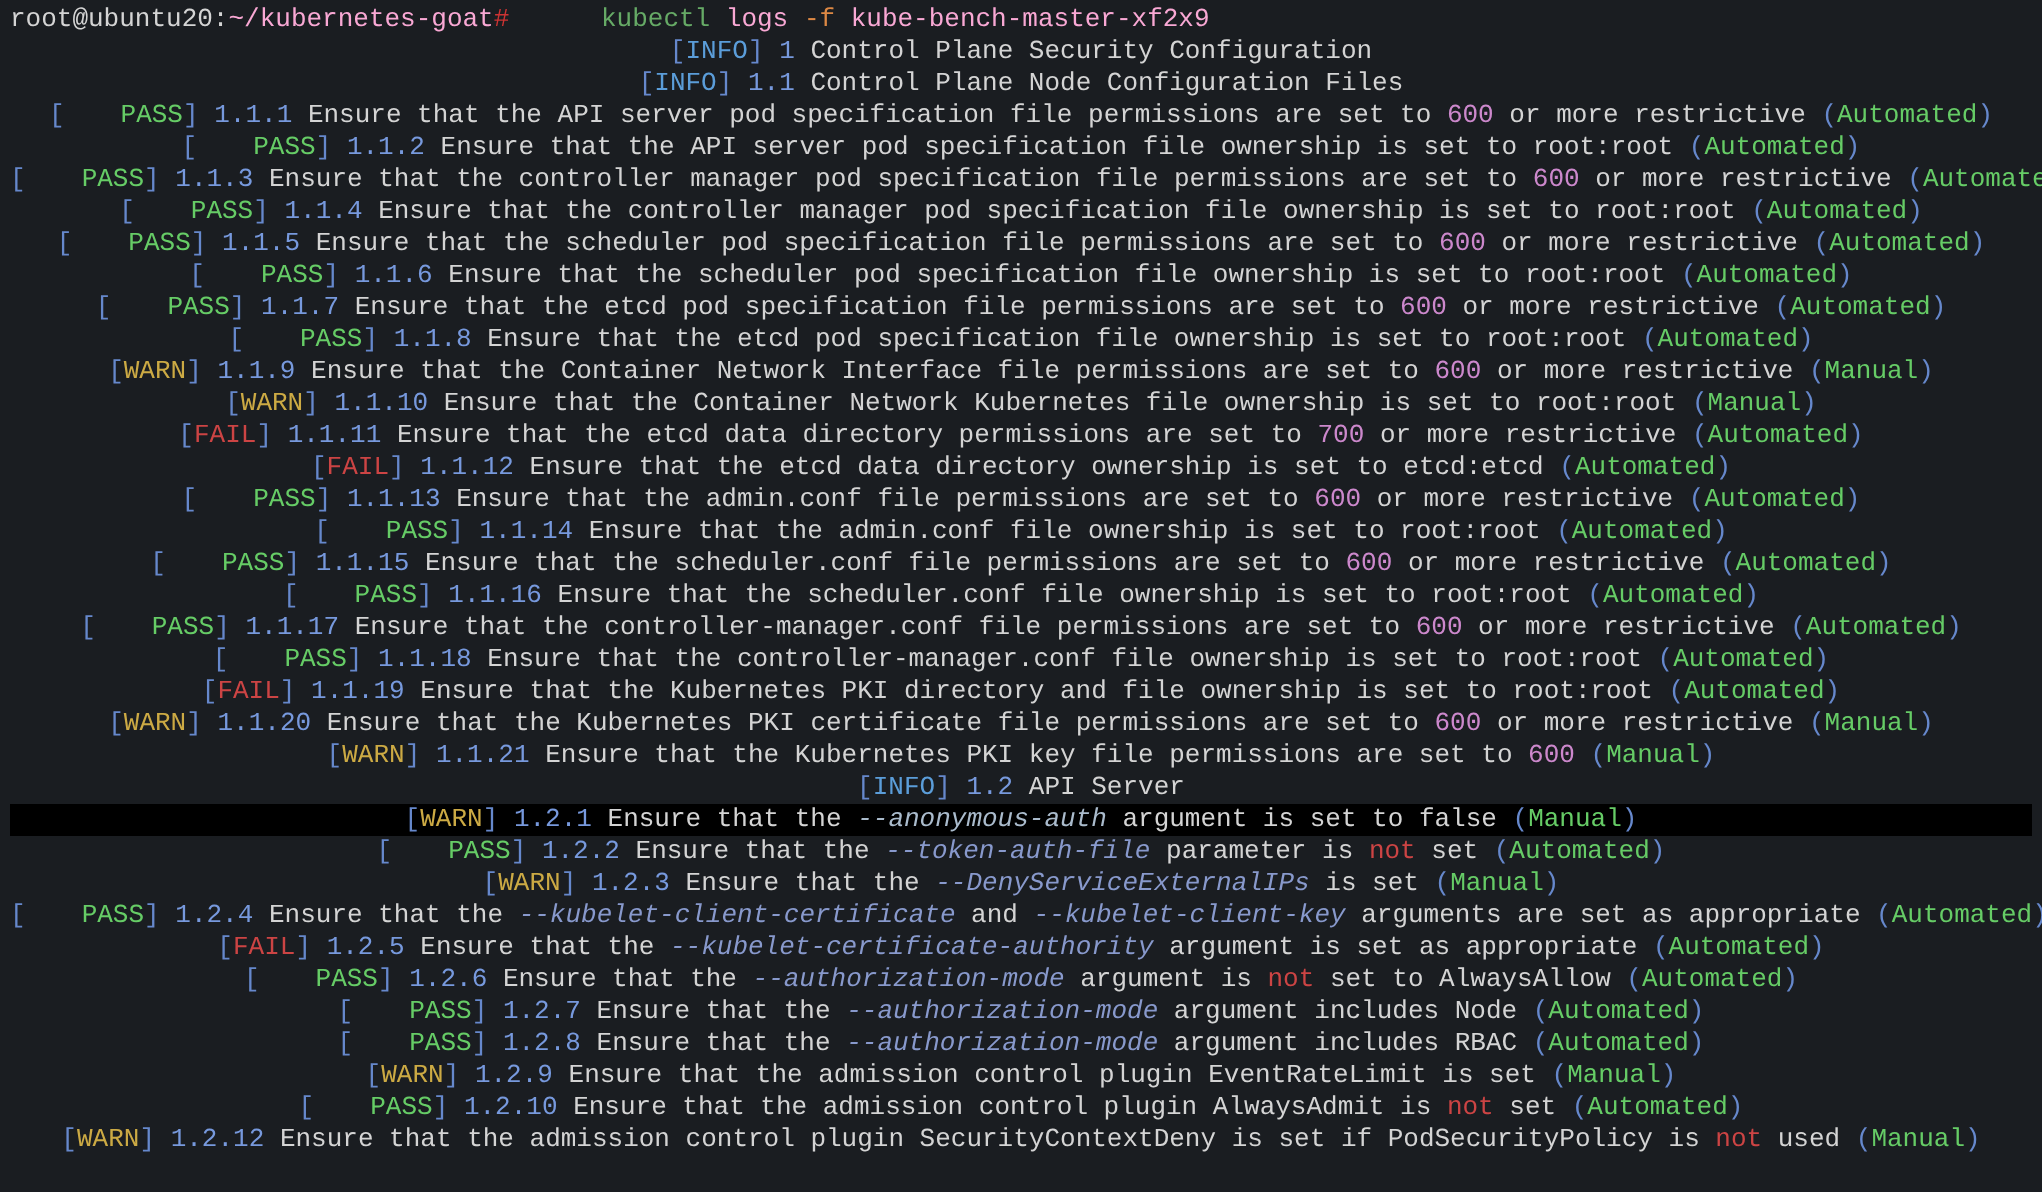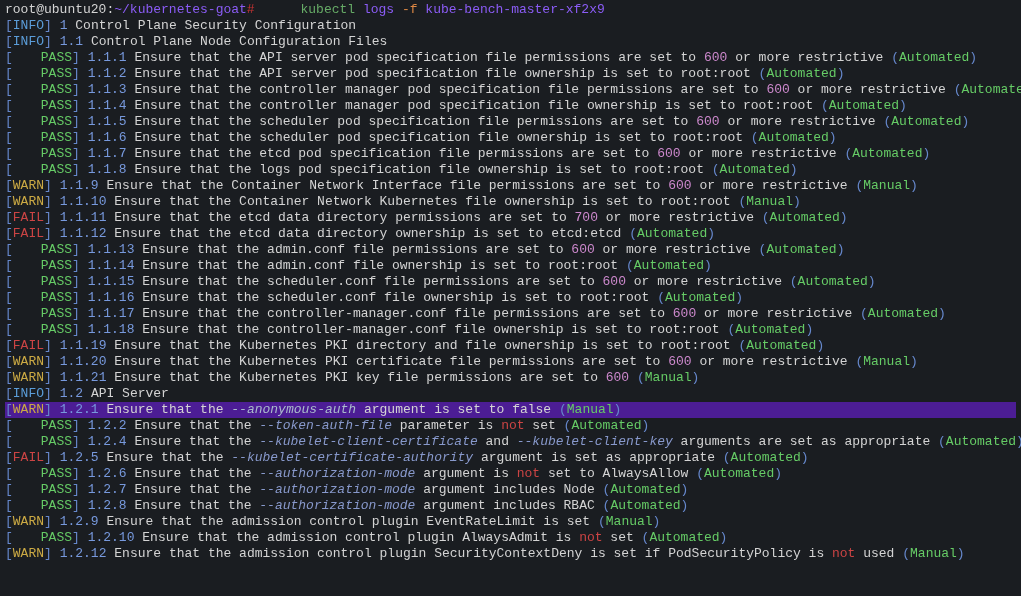--- a/index.html
+++ b/index.html
@@ -24,27 +24,28 @@
       color: #d4d4d4;
     }
     .prompt-hash {
       color: #cc3333;
     }
     .cmd {
       color: #66aa66;
       margin-left: 38px;
     }
     .flag {
-      color: #8b5cf6;
+      color: #f9a8d4;
     }
     .arg {
       color: #dd8844;
     }
     .line {
       display: block;
+      text-align: center;
     }
     .bracket {
       color: #6688cc;
     }
     .lvl-info {
       color: #5b9dd9;
     }
     .lvl-pass {
       color: #66cc66;
       margin-left: 28px;
@@ -78,55 +79,56 @@
     }
     .opt-light {
       color: #aabbcc;
       font-style: italic;
     }
     .opt {
       color: #8899cc;
       font-style: italic;
     }
     .highlighted {
-      background-color: #4c1d95;
+      background-color: #000000;
     }
   </style>
 </head>
 <body>
 
 <div class="prompt-line"><span class="prompt-user">root@ubuntu20</span><span>:</span><span class="flag">~/kubernetes-goat</span><span class="prompt-hash">#</span><span> </span><span class="cmd">kubectl</span><span> </span><span class="flag">logs</span><span> </span><span class="arg">-f</span><span class="flag"> kube-bench-master-xf2x9</span></div>
 
 <div id="log-output">
     <span class="line"><span class="bracket">[</span><span class="lvl-info">INFO</span><span class="bracket">]</span><span> </span><span class="sec">1</span><span> </span><span class="info-text">Control Plane Security Configuration</span></span>
     <span class="line"><span class="bracket">[</span><span class="lvl-info">INFO</span><span class="bracket">]</span><span> </span><span class="sec">1.1</span><span> </span><span class="info-text">Control Plane Node Configuration Files</span></span>
     <span class="line"><span class="bracket">[</span><span class="lvl-pass">PASS</span><span class="bracket">]</span><span> </span><span class="sec">1.1.1</span><span> </span><span class="text">Ensure that the API server pod specification file permissions are set to </span><span class="num">600</span><span class="text"> or more restrictive </span><span class="parens">(</span><span class="mode">Automated</span><span class="parens">)</span></span>
     <span class="line"><span class="bracket">[</span><span class="lvl-pass">PASS</span><span class="bracket">]</span><span> </span><span class="sec">1.1.2</span><span> </span><span class="text">Ensure that the API server pod specification file ownership is set to root:root </span><span class="parens">(</span><span class="mode">Automated</span><span class="parens">)</span></span>
     <span class="line"><span class="bracket">[</span><span class="lvl-pass">PASS</span><span class="bracket">]</span><span> </span><span class="sec">1.1.3</span><span> </span><span class="text">Ensure that the controller manager pod specification file permissions are set to </span><span class="num">600</span><span class="text"> or more restrictive </span><span class="parens">(</span><span class="mode">Automated</span><span class="parens">)</span></span>
     <span class="line"><span class="bracket">[</span><span class="lvl-pass">PASS</span><span class="bracket">]</span><span> </span><span class="sec">1.1.4</span><span> </span><span class="text">Ensure that the controller manager pod specification file ownership is set to root:root </span><span class="parens">(</span><span class="mode">Automated</span><span class="parens">)</span></span>
     <span class="line"><span class="bracket">[</span><span class="lvl-pass">PASS</span><span class="bracket">]</span><span> </span><span class="sec">1.1.5</span><span> </span><span class="text">Ensure that the scheduler pod specification file permissions are set to </span><span class="num">600</span><span class="text"> or more restrictive </span><span class="parens">(</span><span class="mode">Automated</span><span class="parens">)</span></span>
     <span class="line"><span class="bracket">[</span><span class="lvl-pass">PASS</span><span class="bracket">]</span><span> </span><span class="sec">1.1.6</span><span> </span><span class="text">Ensure that the scheduler pod specification file ownership is set to root:root </span><span class="parens">(</span><span class="mode">Automated</span><span class="parens">)</span></span>
     <span class="line"><span class="bracket">[</span><span class="lvl-pass">PASS</span><span class="bracket">]</span><span> </span><span class="sec">1.1.7</span><span> </span><span class="text">Ensure that the etcd pod specification file permissions are set to </span><span class="num">600</span><span class="text"> or more restrictive </span><span class="parens">(</span><span class="mode">Automated</span><span class="parens">)</span></span>
-    <span class="line"><span class="bracket">[</span><span class="lvl-pass">PASS</span><span class="bracket">]</span><span> </span><span class="sec">1.1.8</span><span> </span><span class="text">Ensure that the logs pod specification file ownership is set to root:root </span><span class="parens">(</span><span class="mode">Automated</span><span class="parens">)</span></span>
+    <span class="line"><span class="bracket">[</span><span class="lvl-pass">PASS</span><span class="bracket">]</span><span> </span><span class="sec">1.1.8</span><span> </span><span class="text">Ensure that the etcd pod specification file ownership is set to root:root </span><span class="parens">(</span><span class="mode">Automated</span><span class="parens">)</span></span>
     <span class="line"><span class="bracket">[</span><span class="lvl-warn">WARN</span><span class="bracket">]</span><span> </span><span class="sec">1.1.9</span><span> </span><span class="text">Ensure that the Container Network Interface file permissions are set to </span><span class="num">600</span><span class="text"> or more restrictive </span><span class="parens">(</span><span class="mode">Manual</span><span class="parens">)</span></span>
     <span class="line"><span class="bracket">[</span><span class="lvl-warn">WARN</span><span class="bracket">]</span><span> </span><span class="sec">1.1.10</span><span> </span><span class="text">Ensure that the Container Network Kubernetes file ownership is set to root:root </span><span class="parens">(</span><span class="mode">Manual</span><span class="parens">)</span></span>
     <span class="line"><span class="bracket">[</span><span class="lvl-fail">FAIL</span><span class="bracket">]</span><span> </span><span class="sec">1.1.11</span><span> </span><span class="text">Ensure that the etcd data directory permissions are set to </span><span class="num">700</span><span class="text"> or more restrictive </span><span class="parens">(</span><span class="mode">Automated</span><span class="parens">)</span></span>
     <span class="line"><span class="bracket">[</span><span class="lvl-fail">FAIL</span><span class="bracket">]</span><span> </span><span class="sec">1.1.12</span><span> </span><span class="text">Ensure that the etcd data directory ownership is set to etcd:etcd </span><span class="parens">(</span><span class="mode">Automated</span><span class="parens">)</span></span>
     <span class="line"><span class="bracket">[</span><span class="lvl-pass">PASS</span><span class="bracket">]</span><span> </span><span class="sec">1.1.13</span><span> </span><span class="text">Ensure that the admin.conf file permissions are set to </span><span class="num">600</span><span class="text"> or more restrictive </span><span class="parens">(</span><span class="mode">Automated</span><span class="parens">)</span></span>
     <span class="line"><span class="bracket">[</span><span class="lvl-pass">PASS</span><span class="bracket">]</span><span> </span><span class="sec">1.1.14</span><span> </span><span class="text">Ensure that the admin.conf file ownership is set to root:root </span><span class="parens">(</span><span class="mode">Automated</span><span class="parens">)</span></span>
     <span class="line"><span class="bracket">[</span><span class="lvl-pass">PASS</span><span class="bracket">]</span><span> </span><span class="sec">1.1.15</span><span> </span><span class="text">Ensure that the scheduler.conf file permissions are set to </span><span class="num">600</span><span class="text"> or more restrictive </span><span class="parens">(</span><span class="mode">Automated</span><span class="parens">)</span></span>
     <span class="line"><span class="bracket">[</span><span class="lvl-pass">PASS</span><span class="bracket">]</span><span> </span><span class="sec">1.1.16</span><span> </span><span class="text">Ensure that the scheduler.conf file ownership is set to root:root </span><span class="parens">(</span><span class="mode">Automated</span><span class="parens">)</span></span>
     <span class="line"><span class="bracket">[</span><span class="lvl-pass">PASS</span><span class="bracket">]</span><span> </span><span class="sec">1.1.17</span><span> </span><span class="text">Ensure that the controller-manager.conf file permissions are set to </span><span class="num">600</span><span class="text"> or more restrictive </span><span class="parens">(</span><span class="mode">Automated</span><span class="parens">)</span></span>
     <span class="line"><span class="bracket">[</span><span class="lvl-pass">PASS</span><span class="bracket">]</span><span> </span><span class="sec">1.1.18</span><span> </span><span class="text">Ensure that the controller-manager.conf file ownership is set to root:root </span><span class="parens">(</span><span class="mode">Automated</span><span class="parens">)</span></span>
     <span class="line"><span class="bracket">[</span><span class="lvl-fail">FAIL</span><span class="bracket">]</span><span> </span><span class="sec">1.1.19</span><span> </span><span class="text">Ensure that the Kubernetes PKI directory and file ownership is set to root:root </span><span class="parens">(</span><span class="mode">Automated</span><span class="parens">)</span></span>
     <span class="line"><span class="bracket">[</span><span class="lvl-warn">WARN</span><span class="bracket">]</span><span> </span><span class="sec">1.1.20</span><span> </span><span class="text">Ensure that the Kubernetes PKI certificate file permissions are set to </span><span class="num">600</span><span class="text"> or more restrictive </span><span class="parens">(</span><span class="mode">Manual</span><span class="parens">)</span></span>
     <span class="line"><span class="bracket">[</span><span class="lvl-warn">WARN</span><span class="bracket">]</span><span> </span><span class="sec">1.1.21</span><span> </span><span class="text">Ensure that the Kubernetes PKI key file permissions are set to </span><span class="num">600</span><span class="text"> </span><span class="parens">(</span><span class="mode">Manual</span><span class="parens">)</span></span>
     <span class="line"><span class="bracket">[</span><span class="lvl-info">INFO</span><span class="bracket">]</span><span> </span><span class="sec">1.2</span><span> </span><span class="info-text">API Server</span></span>
     <span class="line highlighted"><span class="bracket">[</span><span class="lvl-warn">WARN</span><span class="bracket">]</span><span> </span><span class="sec">1.2.1</span><span> </span><span class="text">Ensure that the </span><span class="opt-light">--anonymous-auth</span><span class="text"> argument is set to false </span><span class="parens">(</span><span class="mode">Manual</span><span class="parens">)</span></span>
     <span class="line"><span class="bracket">[</span><span class="lvl-pass">PASS</span><span class="bracket">]</span><span> </span><span class="sec">1.2.2</span><span> </span><span class="text">Ensure that the </span><span class="opt">--token-auth-file</span><span class="text"> parameter is </span><span class="not">not</span><span class="text"> set </span><span class="parens">(</span><span class="mode">Automated</span><span class="parens">)</span></span>
+    <span class="line"><span class="bracket">[</span><span class="lvl-warn">WARN</span><span class="bracket">]</span><span> </span><span class="sec">1.2.3</span><span> </span><span class="text">Ensure that the </span><span class="opt">--DenyServiceExternalIPs</span><span class="text"> is set </span><span class="parens">(</span><span class="mode">Manual</span><span class="parens">)</span></span>
     <span class="line"><span class="bracket">[</span><span class="lvl-pass">PASS</span><span class="bracket">]</span><span> </span><span class="sec">1.2.4</span><span> </span><span class="text">Ensure that the </span><span class="opt">--kubelet-client-certificate</span><span class="text"> and </span><span class="opt">--kubelet-client-key</span><span class="text"> arguments are set as appropriate </span><span class="parens">(</span><span class="mode">Automated</span><span class="parens">)</span></span>
     <span class="line"><span class="bracket">[</span><span class="lvl-fail">FAIL</span><span class="bracket">]</span><span> </span><span class="sec">1.2.5</span><span> </span><span class="text">Ensure that the </span><span class="opt">--kubelet-certificate-authority</span><span class="text"> argument is set as appropriate </span><span class="parens">(</span><span class="mode">Automated</span><span class="parens">)</span></span>
     <span class="line"><span class="bracket">[</span><span class="lvl-pass">PASS</span><span class="bracket">]</span><span> </span><span class="sec">1.2.6</span><span> </span><span class="text">Ensure that the </span><span class="opt">--authorization-mode</span><span class="text"> argument is </span><span class="not">not</span><span class="text"> set to AlwaysAllow </span><span class="parens">(</span><span class="mode">Automated</span><span class="parens">)</span></span>
     <span class="line"><span class="bracket">[</span><span class="lvl-pass">PASS</span><span class="bracket">]</span><span> </span><span class="sec">1.2.7</span><span> </span><span class="text">Ensure that the </span><span class="opt">--authorization-mode</span><span class="text"> argument includes Node </span><span class="parens">(</span><span class="mode">Automated</span><span class="parens">)</span></span>
     <span class="line"><span class="bracket">[</span><span class="lvl-pass">PASS</span><span class="bracket">]</span><span> </span><span class="sec">1.2.8</span><span> </span><span class="text">Ensure that the </span><span class="opt">--authorization-mode</span><span class="text"> argument includes RBAC </span><span class="parens">(</span><span class="mode">Automated</span><span class="parens">)</span></span>
     <span class="line"><span class="bracket">[</span><span class="lvl-warn">WARN</span><span class="bracket">]</span><span> </span><span class="sec">1.2.9</span><span> </span><span class="text">Ensure that the admission control plugin EventRateLimit is set </span><span class="parens">(</span><span class="mode">Manual</span><span class="parens">)</span></span>
     <span class="line"><span class="bracket">[</span><span class="lvl-pass">PASS</span><span class="bracket">]</span><span> </span><span class="sec">1.2.10</span><span> </span><span class="text">Ensure that the admission control plugin AlwaysAdmit is </span><span class="not">not</span><span class="text"> set </span><span class="parens">(</span><span class="mode">Automated</span><span class="parens">)</span></span>
     <span class="line"><span class="bracket">[</span><span class="lvl-warn">WARN</span><span class="bracket">]</span><span> </span><span class="sec">1.2.12</span><span> </span><span class="text">Ensure that the admission control plugin SecurityContextDeny is set if PodSecurityPolicy is </span><span class="not">not</span><span class="text"> used </span><span class="parens">(</span><span class="mode">Manual</span><span class="parens">)</span></span>
   </div>
 

